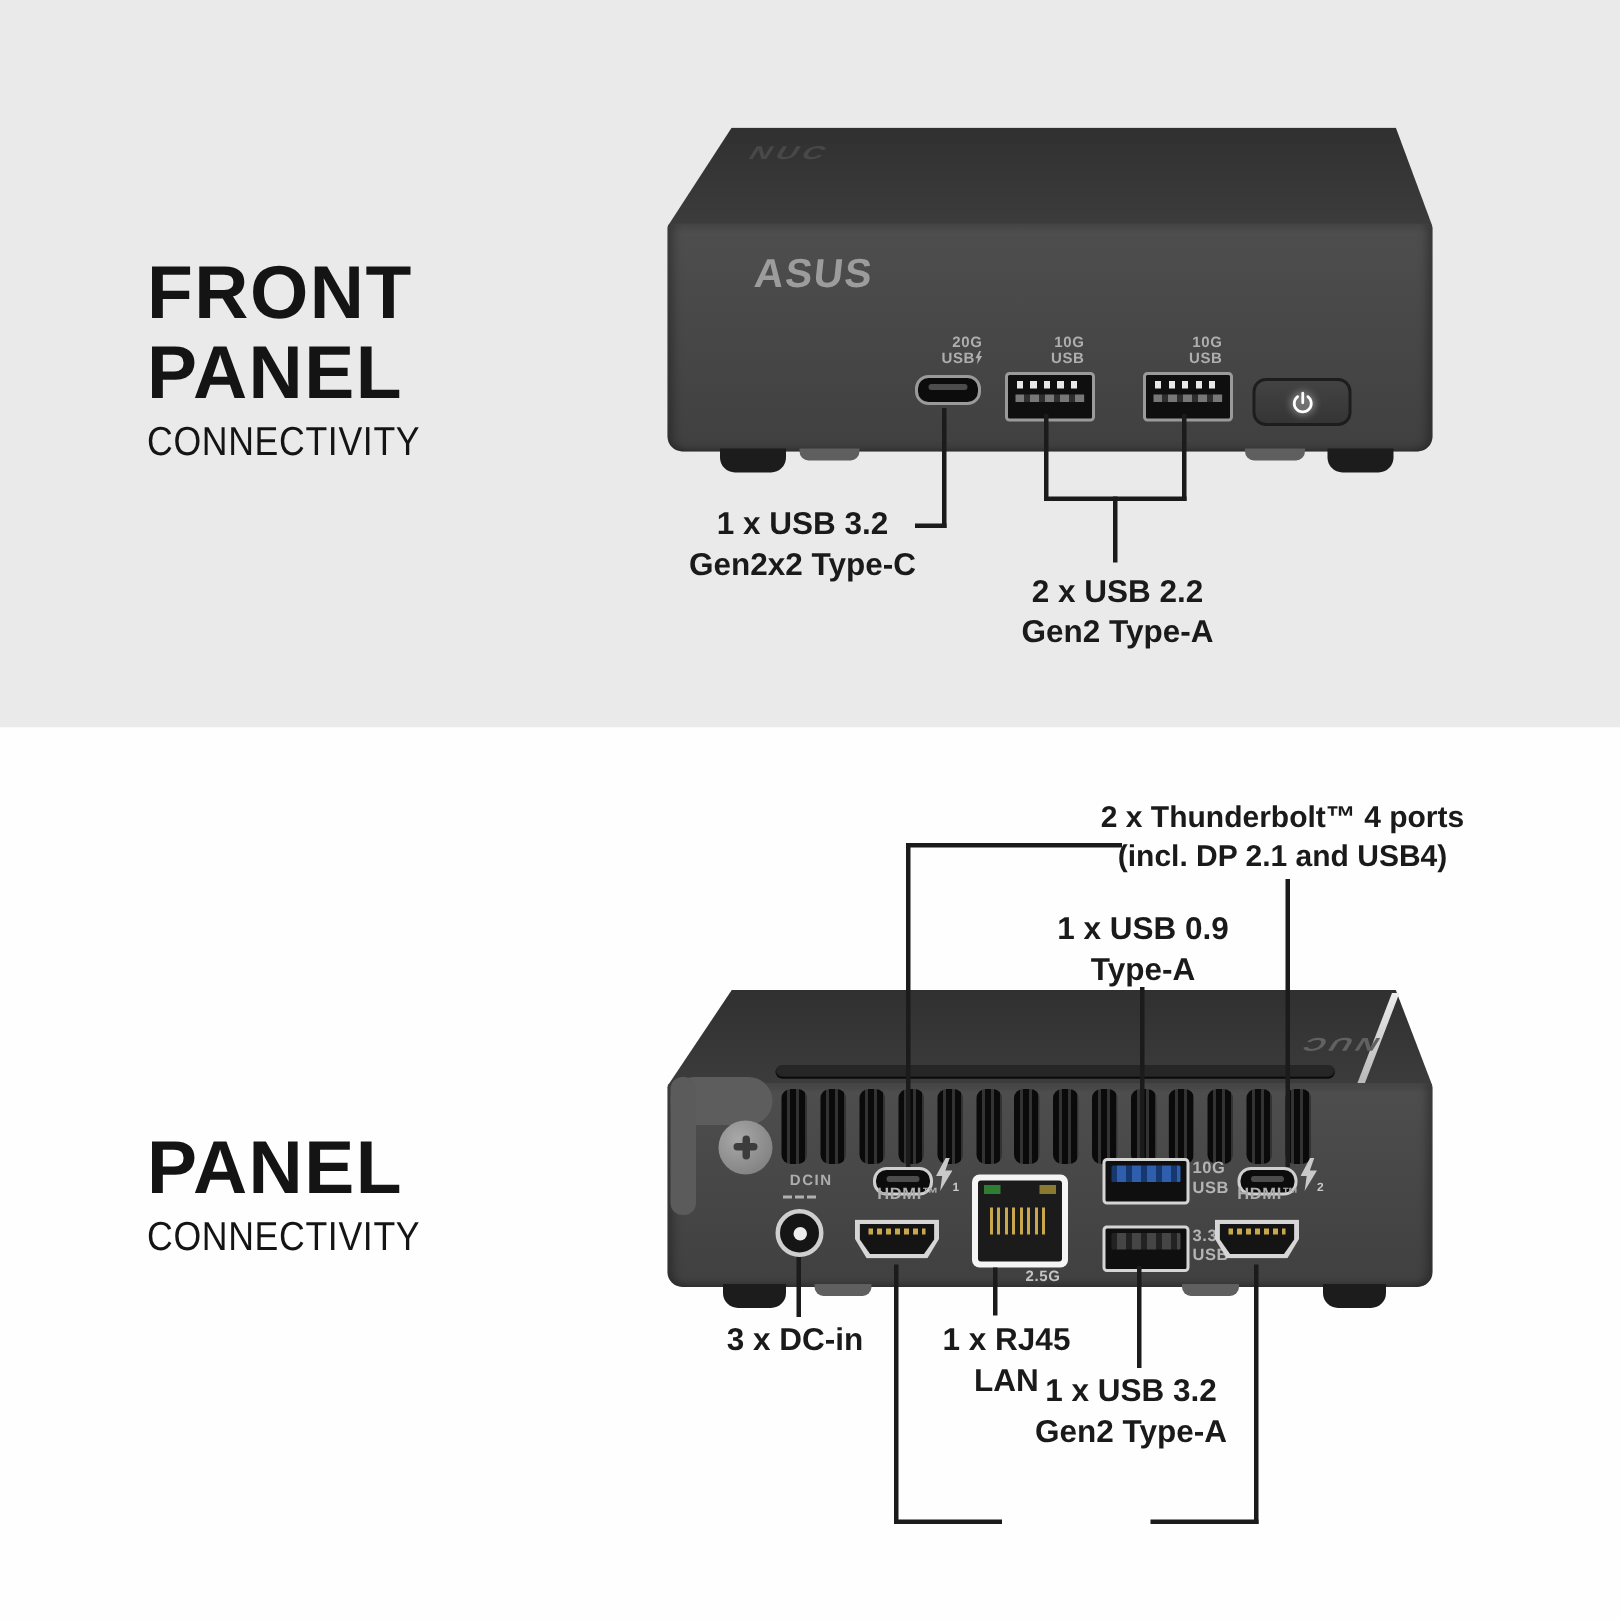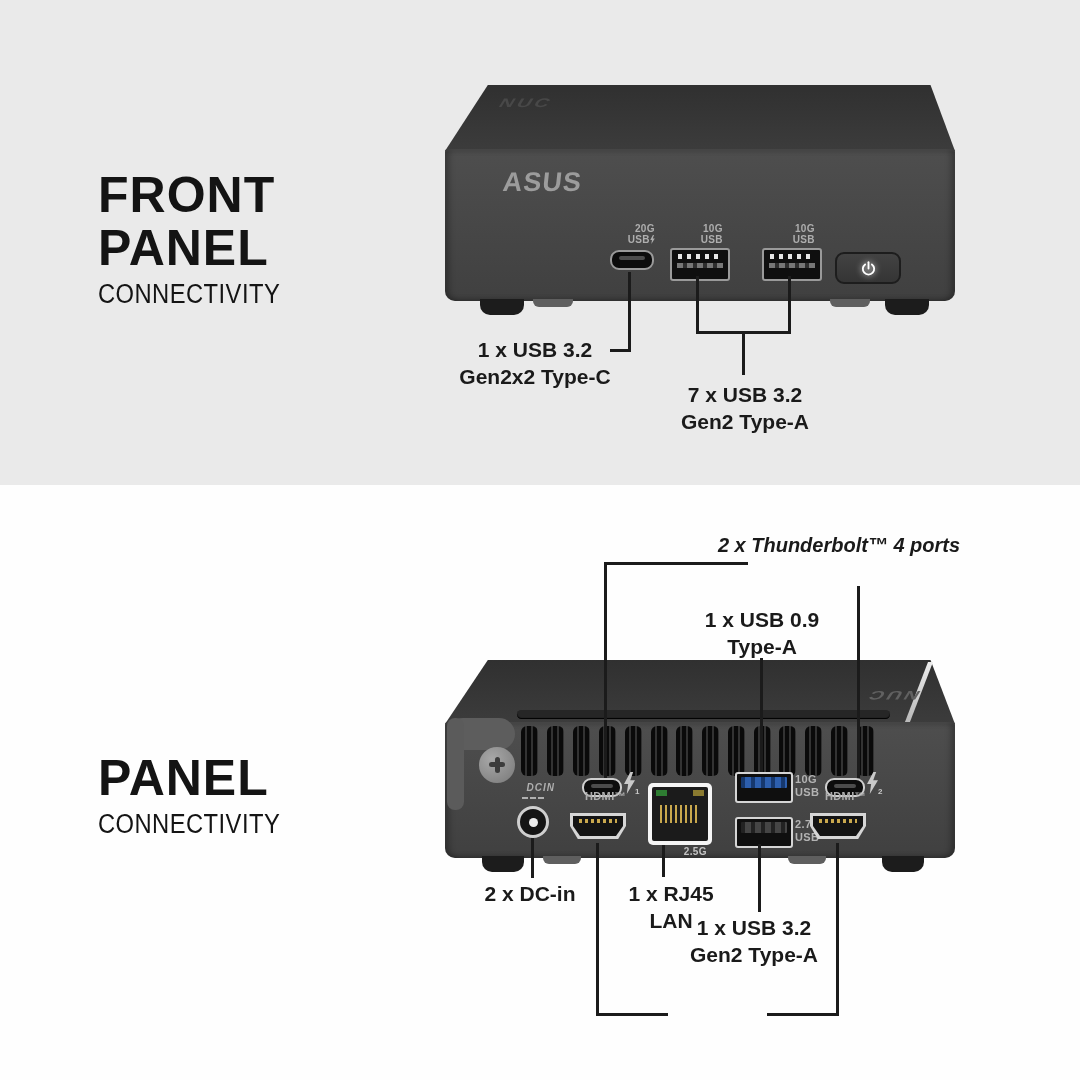--- a/index.html
+++ b/index.html
@@ -138,21 +138,21 @@
   <div class="abs callout" style="left:425px;top:336px;width:220px;">
     <span>1 x USB 3.2</span><br>
     <span>Gen2x2 Type-C</span>
   </div>
 
   <div class="abs vline" style="left:696px;top:276px;height:58px;"></div>
   <div class="abs vline" style="left:788px;top:276px;height:58px;"></div>
   <div class="abs hline" style="left:696px;top:331px;width:95px;"></div>
   <div class="abs vline" style="left:742px;top:331px;height:44px;"></div>
   <div class="abs callout" style="left:635px;top:381px;width:220px;">
-    <span>7 x USB 3.2</span><br>
+    <span>2 x USB 2.2</span><br>
     <span>Gen2 Type-A</span>
   </div>
 
   <div class="abs title" style="left:98px;top:752px;">PANEL</div>
   <div class="abs subtitle" style="left:98px;top:810px;">CONNECTIVITY</div>
 
   <div class="abs dev" style="left:445px;top:660px;height:212px;">
     <div class="abs dev-top" style="height:64px;"></div>
     <div class="abs edgelight" style="left:483px;top:2px;width:5px;height:60px;"></div>
     <div class="abs lid-logo" style="left:422px;top:24px;color:#616161;transform:rotate(180deg) skewX(-32deg) scaleY(.62);">NUC</div>
@@ -174,21 +174,21 @@
     <div class="abs vent" style="left:386px;"></div>
     <div class="abs vent" style="left:412px;"></div>
 
     <div class="abs" style="left:2px;top:58px;width:68px;height:32px;background:#5d5d5d;border-radius:16px;"></div>
     <div class="abs" style="left:2px;top:58px;width:17px;height:92px;background:#5b5b5b;border-radius:8px;"></div>
     <div class="abs knob" style="left:34px;top:87px;width:36px;height:36px;">
         <div class="h"></div>
         <div class="v"></div>
       </div>
 
-    <div class="abs portlabel" style="left:66px;top:122px;width:44px;letter-spacing:1px;font-style:italic;">DCIN</div>
+    <div class="abs portlabel" style="left:66px;top:122px;width:44px;letter-spacing:1px;">DCIN</div>
     <div class="abs dashes" style="left:77px;top:137px;width:22px;"></div>
     <div class="abs dcport" style="left:72px;top:146px;width:26px;height:26px;">
         <div class="dot"></div>
       </div>
 
     <div class="abs usbc metal" style="left:137px;top:118px;width:36px;height:15px;">
         <div class="bar"></div>
       </div>
     <div class="abs" style="left:179px;top:112px;width:22px;height:26px;">
       <svg width="11" height="22" viewBox="0 0 12 24">
@@ -223,52 +223,53 @@
       </div>
     <div class="abs portlabel lft" style="left:350px;top:113px;width:40px;">
       <span>10G</span><br>
       <span>USB</span>
     </div>
 
     <div class="abs usba metal" style="left:290px;top:157px;width:54px;height:27px;">
         <div class="tab-gray"></div>
       </div>
     <div class="abs portlabel lft" style="left:350px;top:158px;width:40px;">
-      <span>2.7</span><br>
+      <span>3.3</span><br>
       <span>USB</span>
     </div>
 
     <div class="abs portlabel" style="left:365px;top:131px;width:56px;font-size:11px;">HDMI™</div>
     <div class="abs hdmi" style="left:365px;top:153px;width:56px;height:26px;">
         <div class="in"></div>
         <div class="gold"></div>
       </div>
 
     <div class="abs foot" style="left:37px;top:196px;width:42px;height:16px;"></div>
     <div class="abs tab" style="left:98px;top:196px;width:38px;height:8px;"></div>
     <div class="abs tab" style="left:343px;top:196px;width:38px;height:8px;"></div>
     <div class="abs foot" style="left:437px;top:196px;width:42px;height:16px;"></div>
   </div>
 
-  <div class="abs callout sm" style="left:709px;top:532px;width:260px;font-style:italic;">
+  <div class="abs callout sm" style="left:725px;top:532px;width:260px;">
     <span>2 x Thunderbolt™ 4 ports</span><br>
+    <span>(incl. DP 2.1 and USB4)</span>
   </div>
   <div class="abs hline" style="left:604px;top:562px;width:144px;"></div>
   <div class="abs vline" style="left:604px;top:562px;height:216px;"></div>
   <div class="abs vline" style="left:857px;top:586px;height:192px;"></div>
 
   <div class="abs callout" style="left:662px;top:606px;width:200px;">
     <span>1 x USB 0.9</span><br>
     <span>Type-A</span>
   </div>
   <div class="abs vline" style="left:760px;top:658px;height:114px;"></div>
 
   <div class="abs vline" style="left:531px;top:838px;height:40px;"></div>
   <div class="abs callout" style="left:430px;top:880px;width:200px;">
-    <span>2 x DC-in</span>
+    <span>3 x DC-in</span>
   </div>
 
   <div class="abs vline" style="left:662px;top:845px;height:32px;"></div>
   <div class="abs callout" style="left:571px;top:880px;width:200px;text-align:center;">
     <span>1 x RJ45</span><br>
     <span>LAN</span>
   </div>
 
   <div class="abs vline" style="left:758px;top:844px;height:68px;"></div>
   <div class="abs callout" style="left:654px;top:914px;width:200px;">

